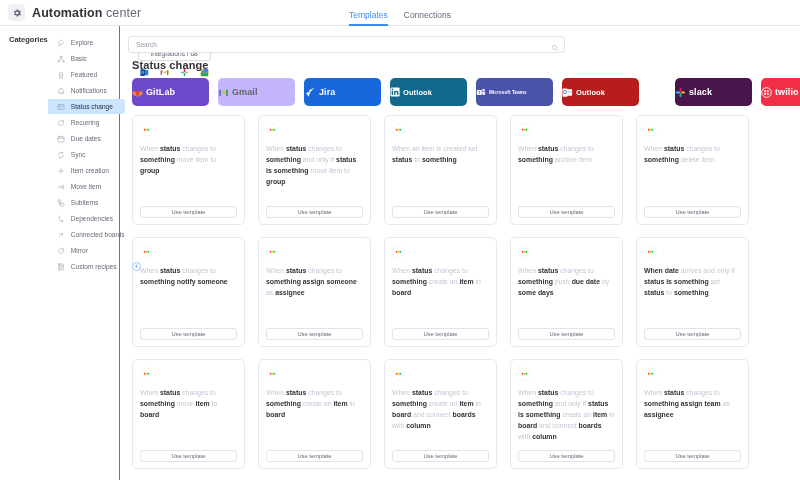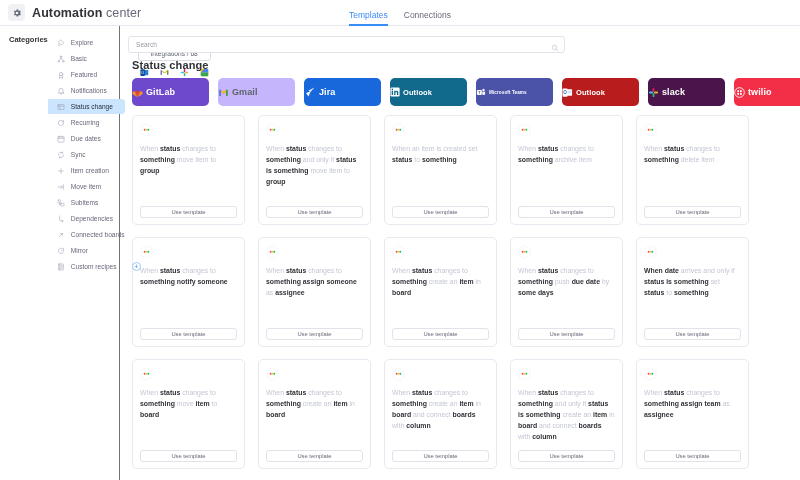--- a/index.html
+++ b/index.html
@@ -402,21 +402,21 @@
             <span class="tl-ico">
               <svg width="11" height="11" viewBox="0 0 24 24">
                 <rect x="10" y="5" width="12" height="14" rx="1" fill="#fff"></rect>
                 <path d="M10 8h12v3l-6 3.5L10 11z" fill="#cfe3f5"></path>
                 <rect x="1" y="3" width="11" height="18" rx="1.5" fill="#fff"></rect>
                 <text x="6.5" y="16" font-size="10" text-anchor="middle" fill="#2a77ad" font-family="Liberation Sans" font-weight="bold">O</text>
               </svg>
             </span>
             <span style="font-size: 7.5px;">Outlook</span>
           </div>
-          <div class="tile" style="background: rgb(74, 21, 75); color: rgb(255, 255, 255);">
+          <div class="tile" style="background: rgb(74, 21, 75); color: rgb(255, 255, 255); margin-left: 27px;">
             <span class="tl-ico">
               <svg width="11" height="11" viewBox="0 0 24 24">
                 <rect x="10" y="2" width="4" height="9" rx="2" fill="#e01e5a"></rect>
                 <rect x="10" y="13" width="4" height="9" rx="2" fill="#2eb67d"></rect>
                 <rect x="2" y="10" width="9" height="4" rx="2" fill="#36c5f0"></rect>
                 <rect x="13" y="10" width="9" height="4" rx="2" fill="#ecb22e"></rect>
               </svg>
             </span>
             <span>slack</span>
           </div>

